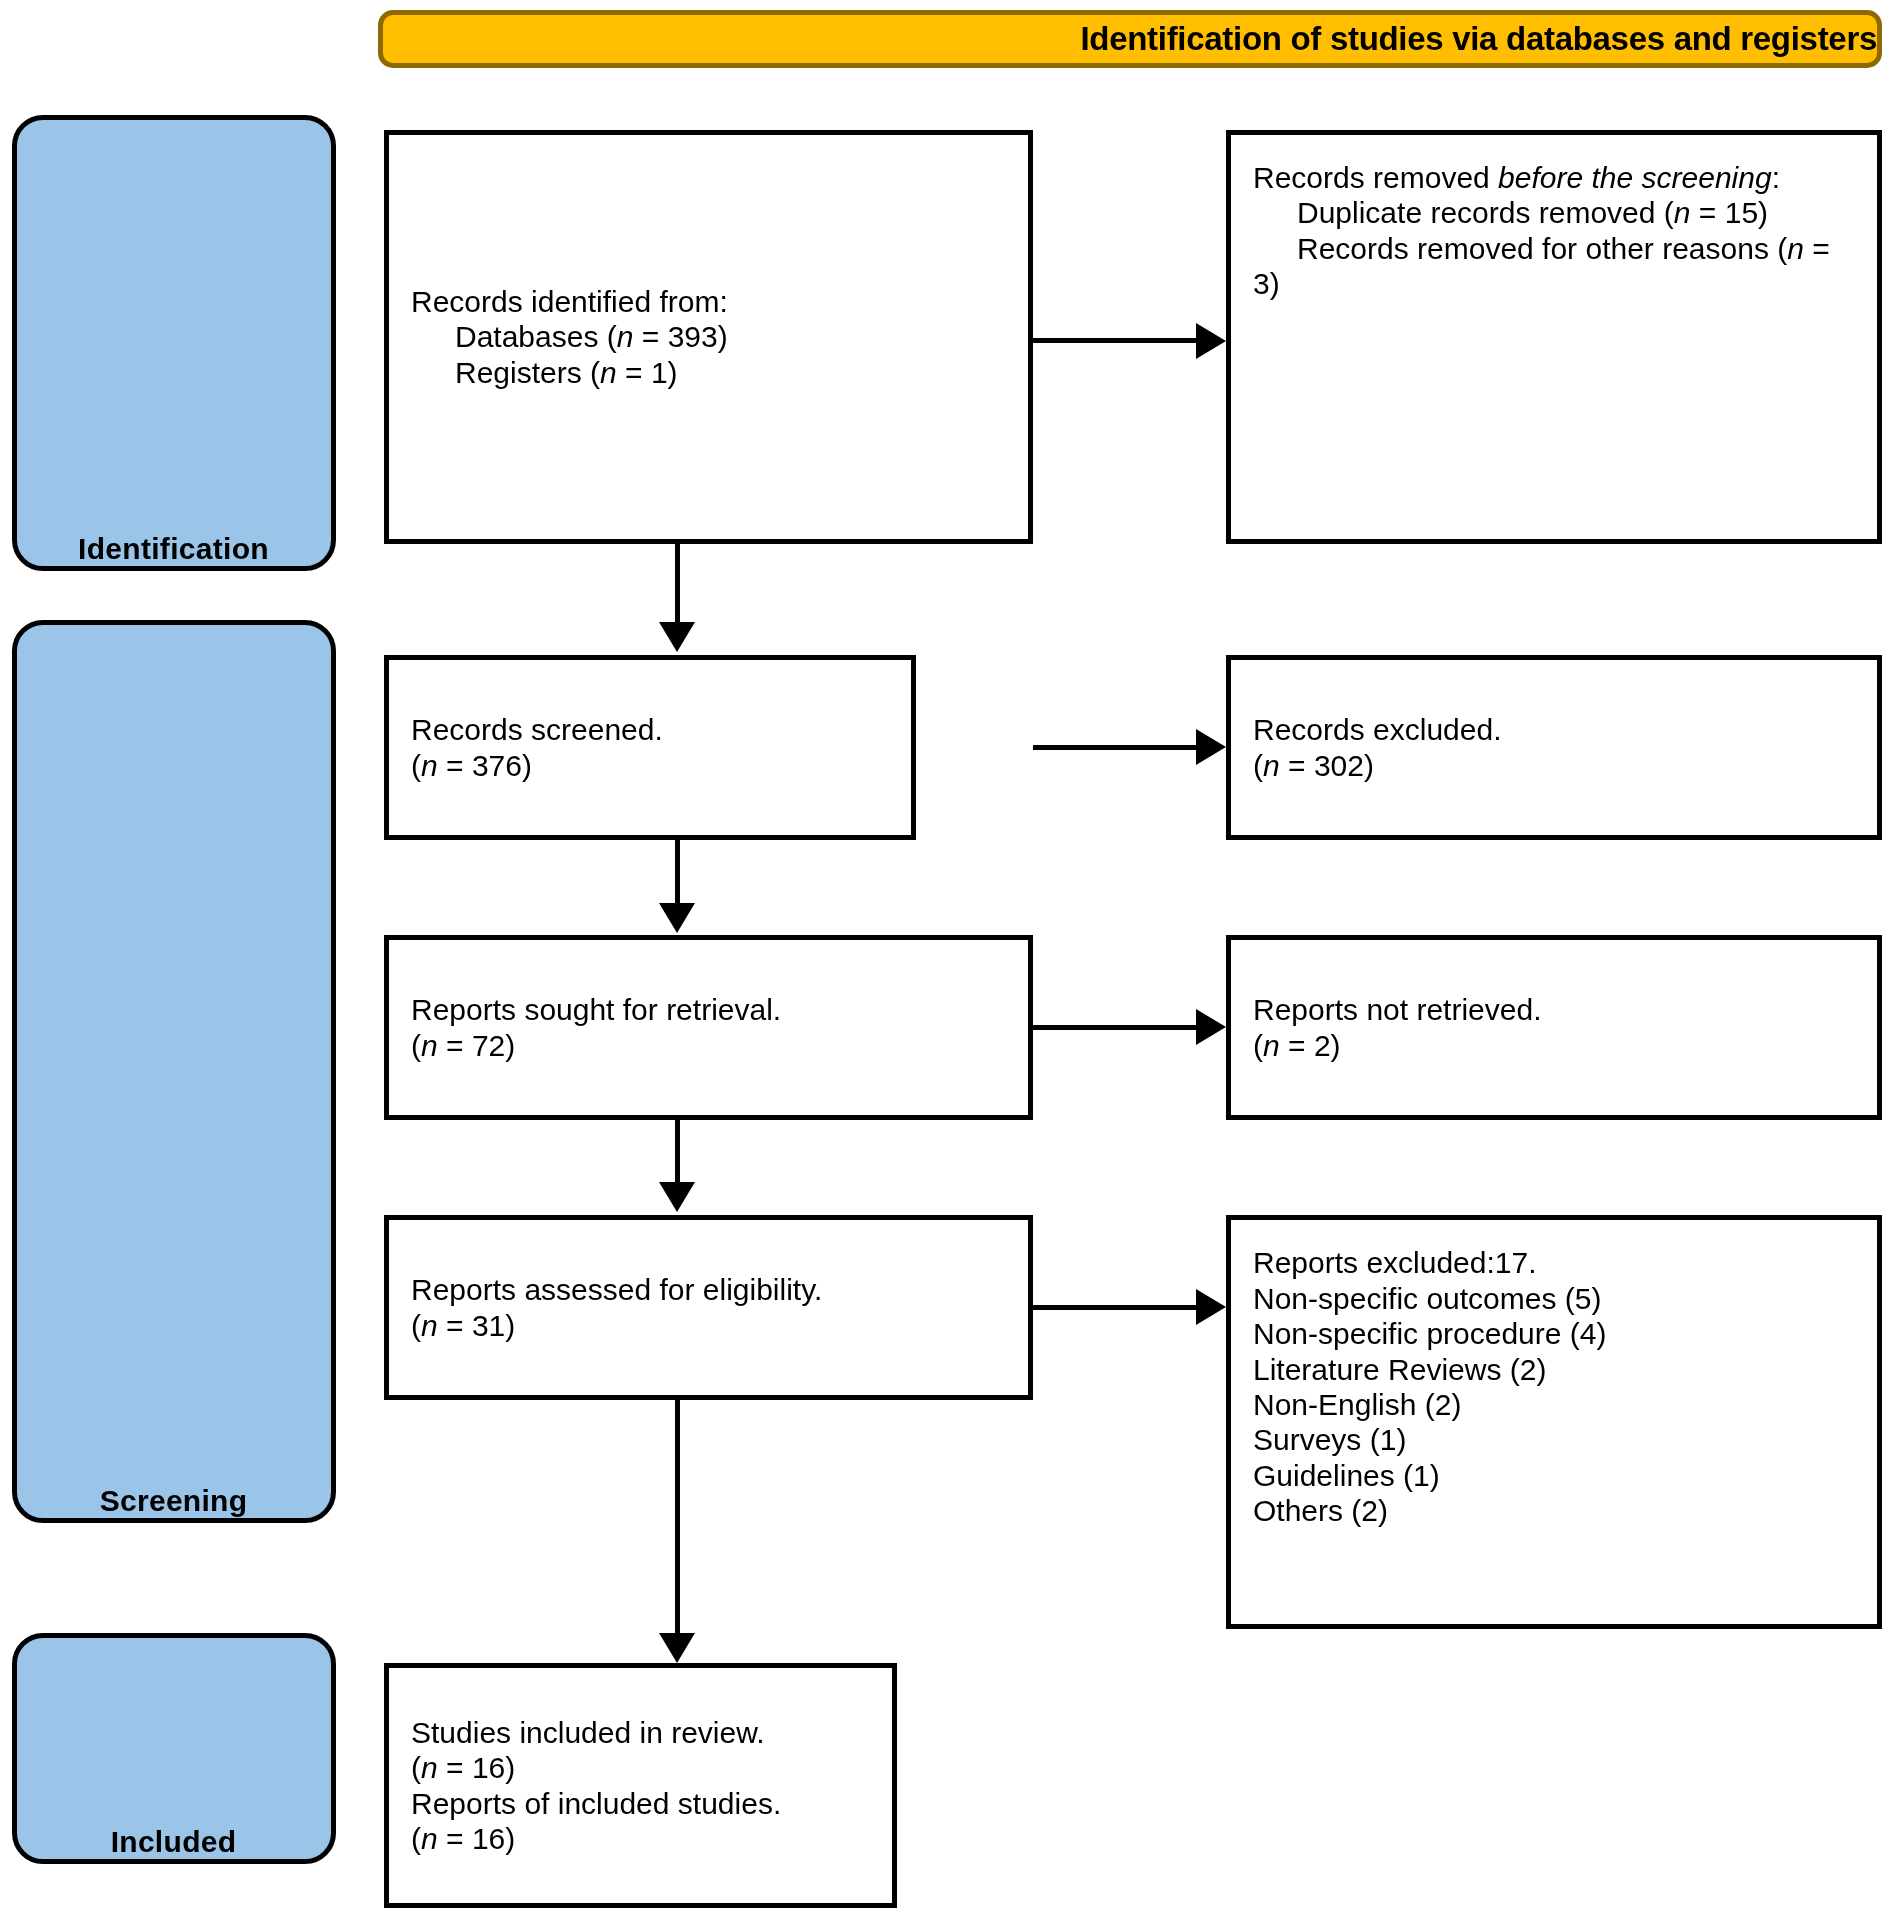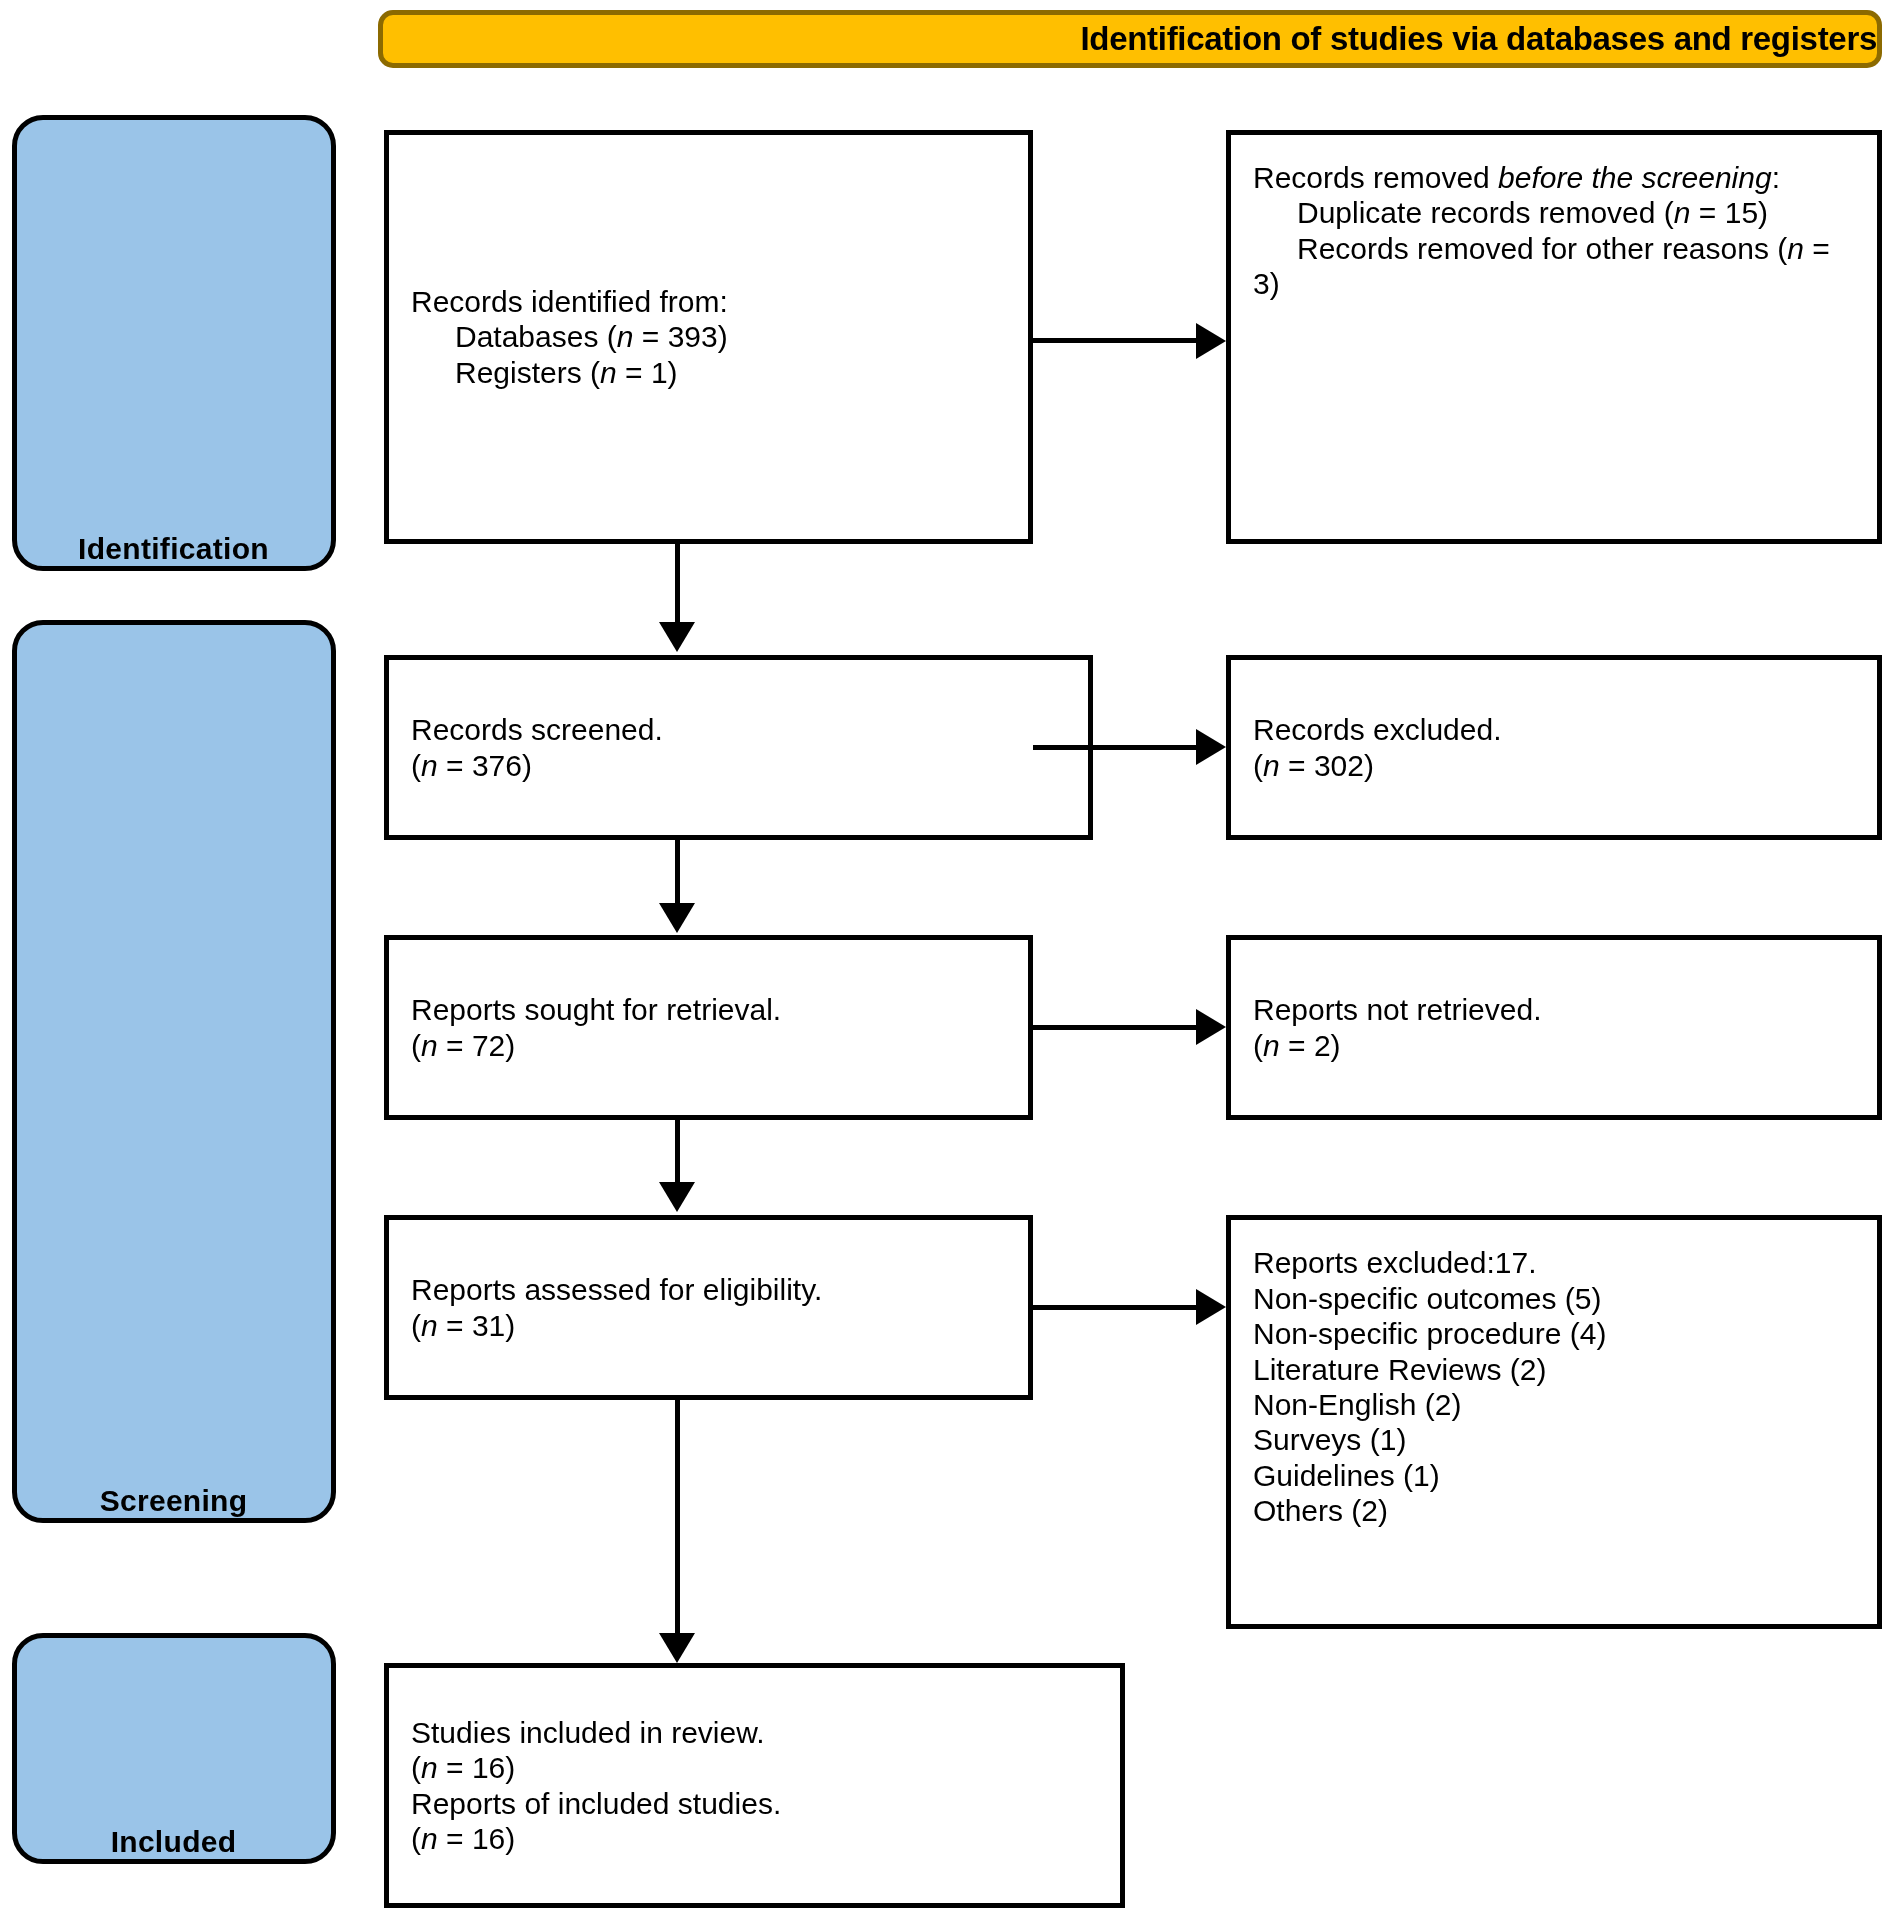--- a/index.html
+++ b/index.html
@@ -147,21 +147,21 @@
   <div class="h-line" style="left:1033px; top:338px; width:166px;"></div>
   <div class="h-arrow-head" style="left:1196px; top:323px;"></div>
 
   <div class="content-box top-align" style="left:1226px; top:130px; width:656px; height:414px;">
     <div class="box-text" style="padding-top:25px;">Records removed <em>before the screening</em>:<br><span class="ind"></span>Duplicate records removed (<em>n</em> = 15)<br><span class="ind"></span>Records removed for other reasons (<em>n</em> = 3)</div>
   </div>
 
   <div class="v-line" style="left:675px; top:544px; height:87px;"></div>
   <div class="v-arrow-head" style="left:659px; top:622px;"></div>
 
-  <div class="content-box" style="left:384px; top:655px; width:709px; height:185px;">
+  <div class="content-box" style="left:384px; top:655px; width:532px; height:185px;">
     <div class="box-text"><span>Records screened.</span><br>(<em>n</em> = 376)</div>
   </div>
 
   <div class="h-line" style="left:1033px; top:745px; width:166px;"></div>
   <div class="h-arrow-head" style="left:1196px; top:729px;"></div>
 
   <div class="content-box" style="left:1226px; top:655px; width:656px; height:185px;">
     <div class="box-text"><span>Records excluded.</span><br>(<em>n</em> = 302)</div>
   </div>
 
@@ -189,18 +189,18 @@
   <div class="h-line" style="left:1033px; top:1305px; width:166px;"></div>
   <div class="h-arrow-head" style="left:1196px; top:1289px;"></div>
 
   <div class="content-box top-align" style="left:1226px; top:1215px; width:656px; height:414px;">
     <div class="box-text" style="padding-top:25.4px;"><span>Reports excluded:17.</span><br><span>Non-specific outcomes (5)</span><br><span>Non-specific procedure (4)</span><br><span>Literature Reviews (2)</span><br><span>Non-English (2)</span><br><span>Surveys (1)</span><br><span>Guidelines (1)</span><br><span>Others (2)</span></div>
   </div>
 
   <div class="v-line" style="left:675px; top:1399px; height:242px;"></div>
   <div class="v-arrow-head" style="left:659px; top:1633px;"></div>
 
-  <div class="content-box" style="left:384px; top:1663px; width:741px; height:245px;">
+  <div class="content-box" style="left:384px; top:1663px; width:513px; height:245px;">
     <div class="box-text"><span>Studies included in review.</span><br>(<em>n</em> = 16)<br><span>Reports of included studies.</span><br>(<em>n</em> = 16)</div>
   </div>
 
 </div>
 
 
 </body></html>

